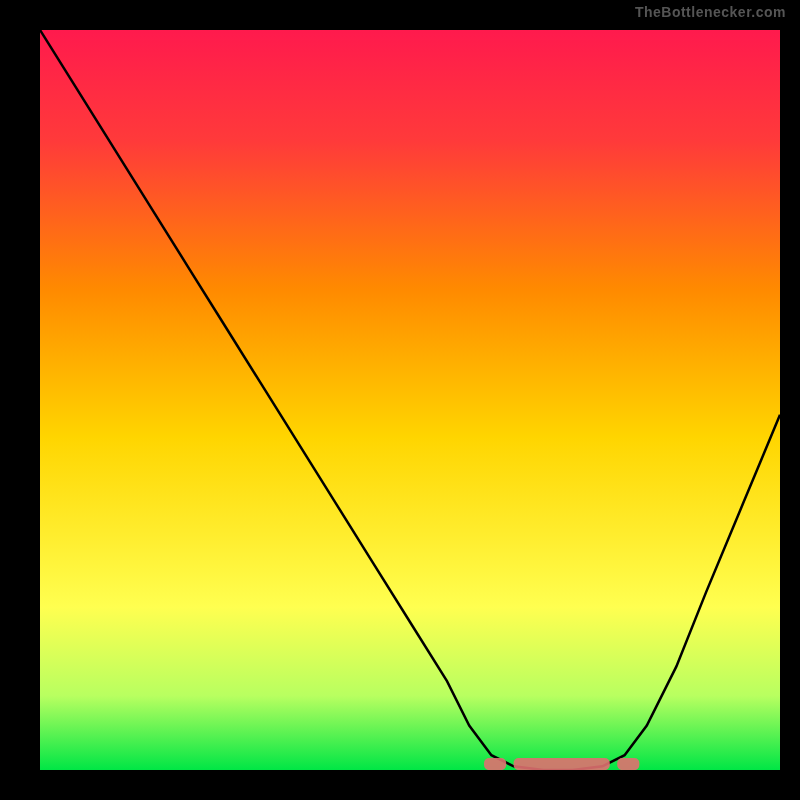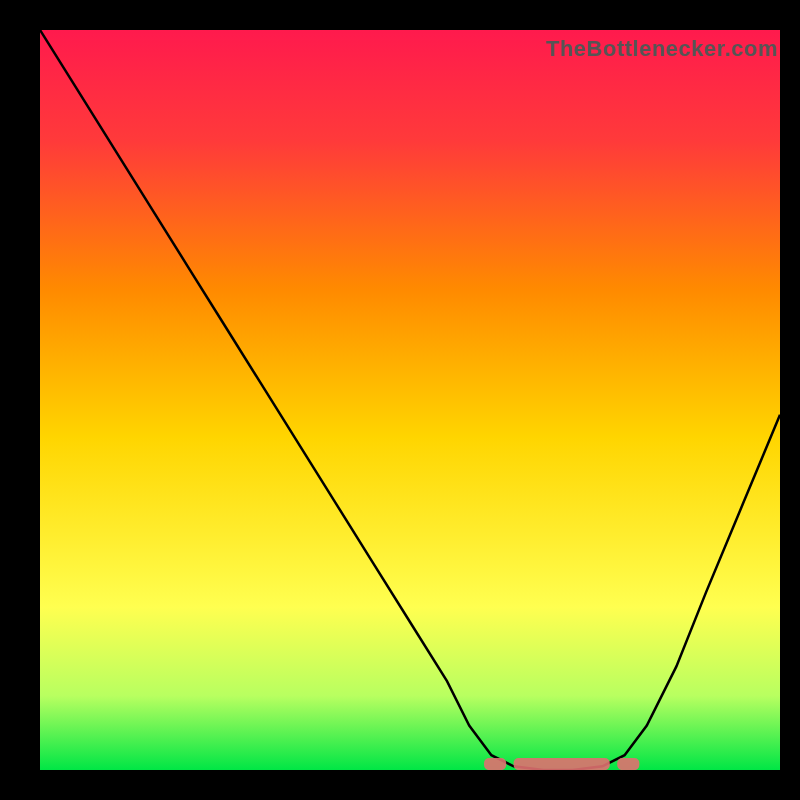--- a/index.html
+++ b/index.html
@@ -6,27 +6,26 @@
   body { width: 800px; height: 800px; background: #000; font-family: Arial, sans-serif; }
   .container {
     position: relative;
     width: 800px;
     height: 800px;
     background: #000;
   }
   .watermark {
     position: absolute;
     top: 4px;
-    right: 22px;
+    right: 14px;
     color: #555;
-    font-size: 22px;
+    font-size: 14px;
     font-weight: bold;
     letter-spacing: 0.5px;
     z-index: 10;
-    margin-top: 32px;
   }
   .plot-area {
     position: absolute;
     left: 40px;
     top: 30px;
     width: 740px;
     height: 740px;
   }
   svg { display: block; }
 </style>

